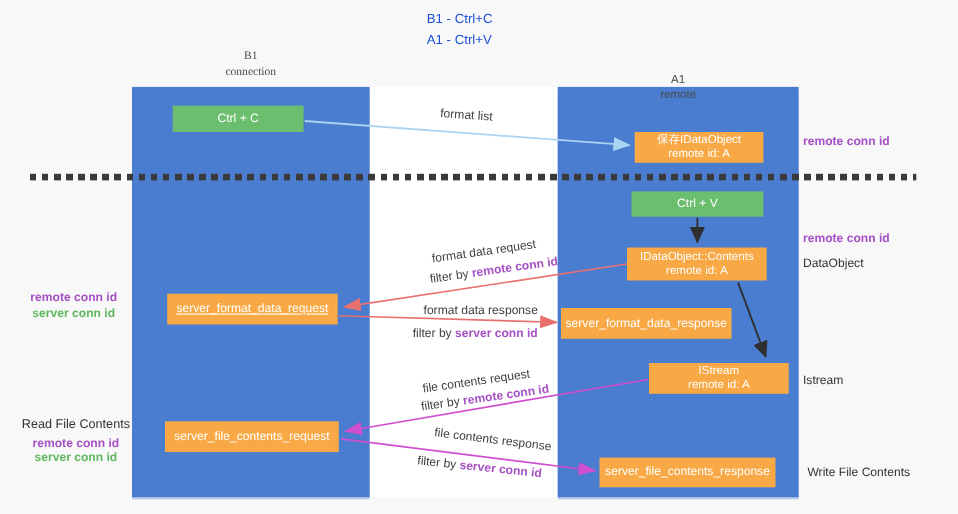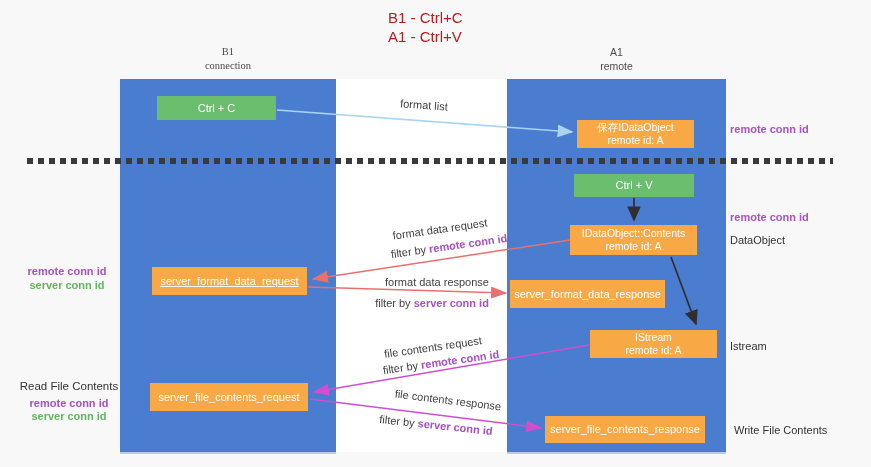--- a/index.html
+++ b/index.html
@@ -5,25 +5,25 @@
   * { margin:0; padding:0; box-sizing:border-box; }
   body { font-family:"Liberation Sans","DejaVu Sans",sans-serif; background:#f8f8f8; }
   #canvas { position:relative; width:871px; height:467px; background:#f8f8f8; overflow:hidden; }
 
   .lane { position:absolute; top:79px; height:373px; background:#4a7cd0; z-index:1;
           box-shadow:0 2px 0 rgba(74,124,208,.35); }
   #lane-left  { left:120px; width:216px; }
   #lane-right { left:507px; width:219px; }
   #lane-gap   { position:absolute; left:336px; top:79px; width:171px; height:373px; background:#ffffff; z-index:0; }
 
-  .title { position:absolute; left:388px; top:8px; font-size:15px; line-height:19px; color:#b91c1c; z-index:4; }
+  .title { position:absolute; left:388px; top:8px; font-size:12px; line-height:19px; color:#1d4ed8; z-index:4; }
 
   .lane-header { position:absolute; top:45px; text-align:center; font-size:10.5px; line-height:14px; color:#4a4a4a; z-index:4; }
   #hdr-left  { left:120px; width:216px;font-family:Liberation Serif, serif; }
-  #hdr-right { left:507px; width:219px; }
+  #hdr-right { left:507px; width:219px;margin-top:20px; }
 
   .box { position:absolute; z-index:4; display:flex; flex-direction:column; align-items:center; justify-content:center;
          color:#ffffff; font-size:11px; line-height:13px; text-align:center; }
   .green  { background:#6abe6e; }
   .orange { background:#f8a945;justify-content:center; }
 
   #box-ctrl-c { left:157px; top:96px;  width:119px; height:24px; }
   #box-save   { left:577px; top:120px; width:117px; height:28px; font-size:10.5px; }
   #box-ctrl-v { left:574px; top:174px; width:120px; height:23px; }
   #box-getdata{ left:570px; top:225px; width:127px; height:30px; font-size:10.5px; }

